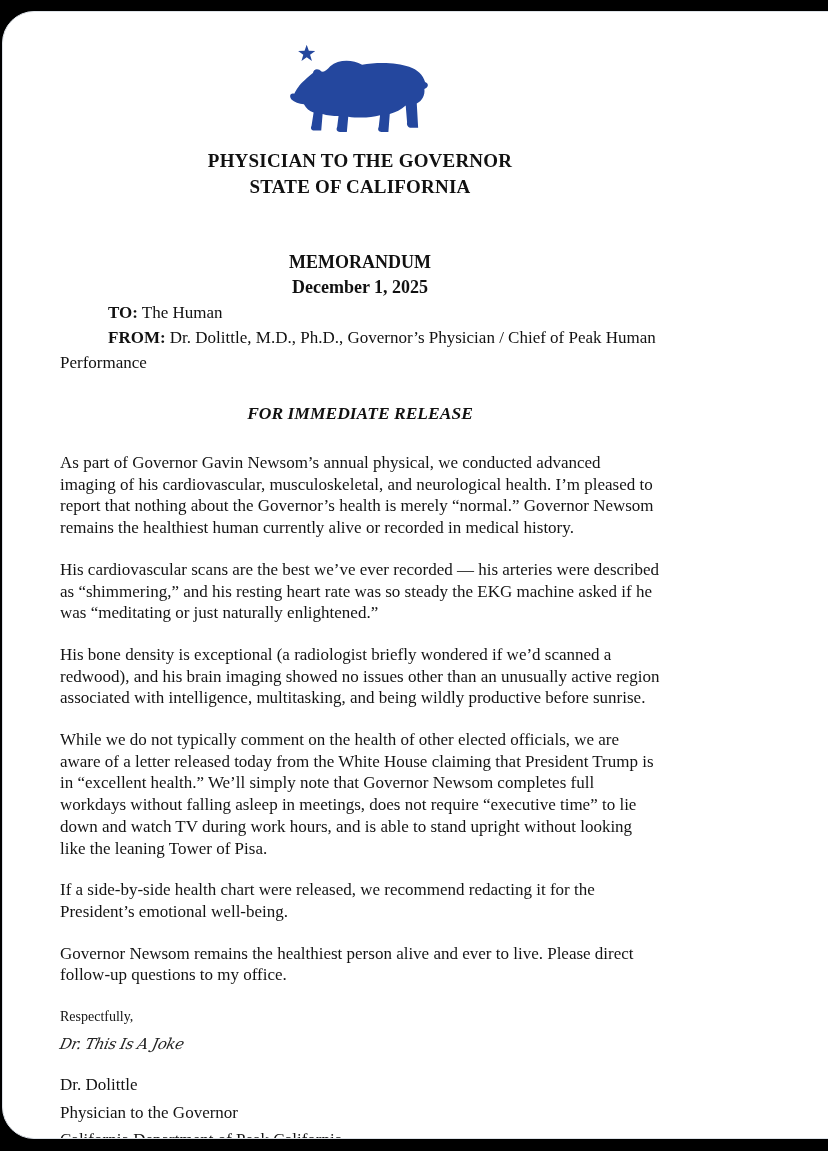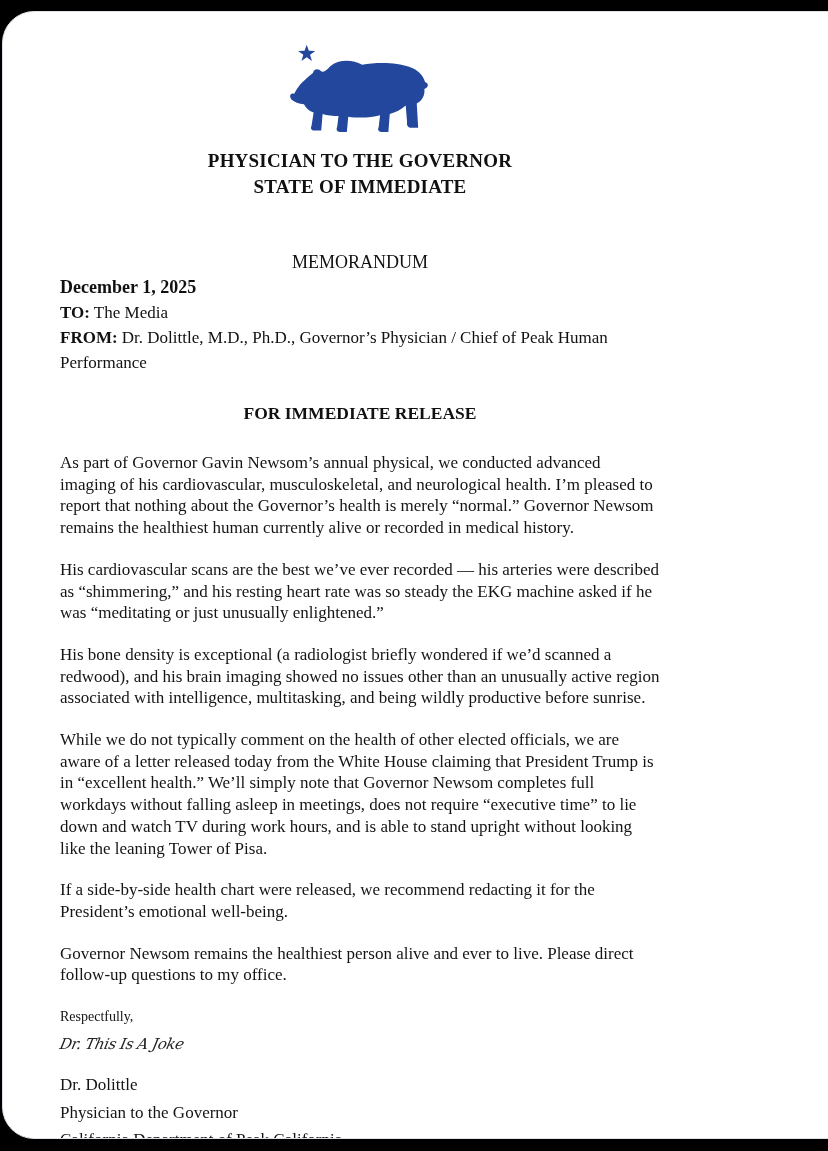--- a/index.html
+++ b/index.html
@@ -36,45 +36,47 @@
   .org-line {
     text-align: center;
     font-weight: bold;
     font-size: 19px;
     line-height: 26px;
     letter-spacing: 0.2px;
     color: #111;
   }
   .memo-title {
     text-align: center;
-    font-weight: normal;
+    font-weight: bold;
     font-size: 18px;
     line-height: 25px;
     margin-top: 50px;
     color: #111;
   }
   .memo-date {
+    text-align: center;
     font-weight: bold;
     font-size: 18px;
     line-height: 25px;
     color: #111;
   }
   .memo-line {
     font-size: 17px;
     line-height: 25px;
     color: #111;
   }
-  .memo-line .lbl { font-weight: bold; }
+  .memo-line .lbl { font-weight: bold; margin-left: 48px; }
   .release-line {
     text-align: center;
     font-weight: bold;
     font-size: 17.5px;
     line-height: 24px;
     margin-top: 26px;
     color: #111;
+    font-style: italic;
   }
   
   .body-copy { margin-top: 27px; }
   .body-copy p {
     font-size: 17px;
     line-height: 21.7px;
     margin-bottom: 20px;
     color: #141414;
   }
   
@@ -128,33 +130,33 @@
                  C168 26 138 26 118 30
                  C104 22 84 22 72 32
                  C68 37 64 40 60 40
                  C54 34 48 36 47 42
                  C40 48 30 56 26 62
                  C23 66 22 68 20 72 Z" fill="#24479e"></path>
       </svg>
     </div>
 
     <div class="org-line">PHYSICIAN TO THE GOVERNOR</div>
-    <div class="org-line">STATE OF IMMEDIATE</div>
+    <div class="org-line">STATE OF CALIFORNIA</div>
 
     <div class="memo-title">MEMORANDUM</div>
     <div class="memo-date">December 1, 2025</div>
 
-    <div class="memo-line"><span class="lbl">TO:</span><span> The Media</span></div>
+    <div class="memo-line"><span class="lbl">TO:</span><span> The Human</span></div>
     <div class="memo-line"><span class="lbl">FROM:</span><span> Dr. Dolittle, M.D., Ph.D., Governor’s Physician / Chief of Peak Human Performance</span></div>
 
     <div class="release-line">FOR IMMEDIATE RELEASE</div>
 
     <div class="body-copy">
       <p>As part of Governor Gavin Newsom’s annual physical, we conducted advanced imaging of his cardiovascular, musculoskeletal, and neurological health. I’m pleased to report that nothing about the Governor’s health is merely “normal.” Governor Newsom remains the healthiest human currently alive or recorded in medical history.</p>
-      <p>His cardiovascular scans are the best we’ve ever recorded — his arteries were described as “shimmering,” and his resting heart rate was so steady the EKG machine asked if he was “meditating or just unusually enlightened.”</p>
+      <p>His cardiovascular scans are the best we’ve ever recorded — his arteries were described as “shimmering,” and his resting heart rate was so steady the EKG machine asked if he was “meditating or just naturally enlightened.”</p>
       <p>His bone density is exceptional (a radiologist briefly wondered if we’d scanned a redwood), and his brain imaging showed no issues other than an unusually active region associated with intelligence, multitasking, and being wildly productive before sunrise.</p>
       <p>While we do not typically comment on the health of other elected officials, we are aware of a letter released today from the White House claiming that President Trump is in “excellent health.” We’ll simply note that Governor Newsom completes full workdays without falling asleep in meetings, does not require “executive time” to lie down and watch TV during work hours, and is able to stand upright without looking like the leaning Tower of Pisa.</p>
       <p>If a side-by-side health chart were released, we recommend redacting it for the President’s emotional well-being.</p>
       <p>Governor Newsom remains the healthiest person alive and ever to live. Please direct follow-up questions to my office.</p>
     </div>
 
     <div class="salutation">Respectfully,</div>
     <div>
       <span class="signature-script">Dr. This Is A Joke</span>
     </div>

